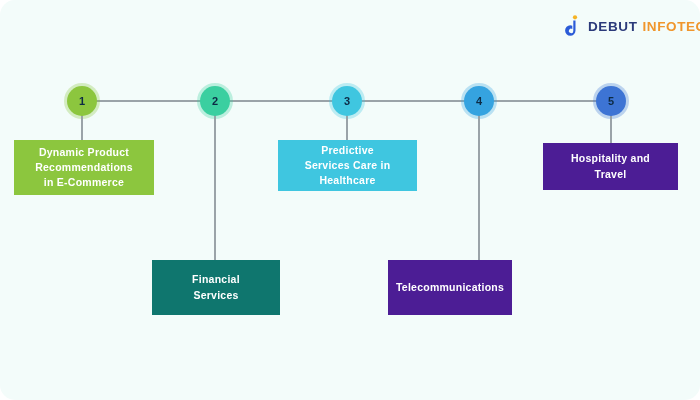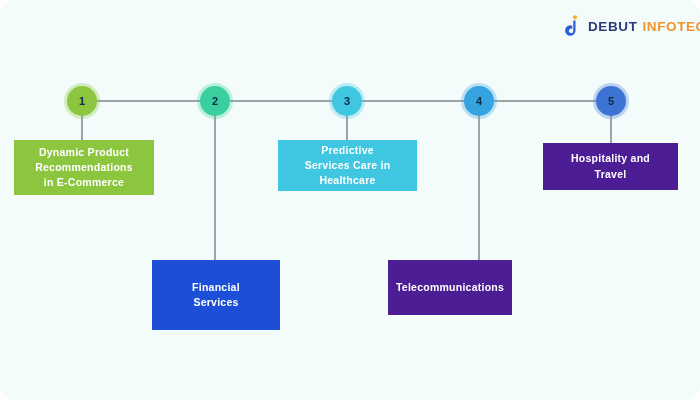--- a/index.html
+++ b/index.html
@@ -131,21 +131,21 @@
 
   <div id="spine" style="background: rgb(154, 163, 168);"></div>
 
   <div id="nodes-layer">
       <div class="node-halo" style="left: 64px; top: 83px; background: rgb(140, 198, 62);"></div>
       <div class="stem" style="background: rgb(154, 163, 168); left: 81px; top: 101px; height: 39px;"></div>
       <div class="label-box" style="left: 14px; top: 140px; width: 140px; height: 55px; background: rgb(140, 198, 62);">Dynamic Product Recommendations in E-Commerce</div>
       <div class="node" style="left: 67px; top: 86px; background: rgb(140, 198, 62);">1</div>
       <div class="node-halo" style="left: 197px; top: 83px; background: rgb(59, 207, 160);"></div>
       <div class="stem" style="background: rgb(154, 163, 168); left: 214px; top: 101px; height: 159px;"></div>
-      <div class="label-box" style="left: 152px; top: 260px; width: 128px; height: 70px; background: #1d4ed8;">Financial Services</div>
+      <div class="label-box" style="left: 152px; top: 260px; width: 128px; height: 55px; background: #0f766e;">Financial Services</div>
       <div class="node" style="left: 200px; top: 86px; background: rgb(59, 207, 160);">2</div>
       <div class="node-halo" style="left: 329px; top: 83px; background: rgb(63, 198, 224);"></div>
       <div class="stem" style="background: rgb(154, 163, 168); left: 346px; top: 101px; height: 39px;"></div>
       <div class="label-box" style="left: 278px; top: 140px; width: 139px; height: 51px; background: rgb(63, 198, 224);">Predictive Services Care in Healthcare</div>
       <div class="node" style="left: 332px; top: 86px; background: rgb(63, 198, 224);">3</div>
       <div class="node-halo" style="left: 461px; top: 83px; background: rgb(53, 163, 224);"></div>
       <div class="stem" style="background: rgb(154, 163, 168); left: 478px; top: 101px; height: 159px;"></div>
       <div class="label-box" style="left: 388px; top: 260px; width: 124px; height: 55px; background: #4c1d95;">Telecommunications</div>
       <div class="node" style="left: 464px; top: 86px; background: rgb(53, 163, 224);">4</div>
       <div class="node-halo" style="left: 593px; top: 83px; background: rgb(61, 116, 212);"></div>

